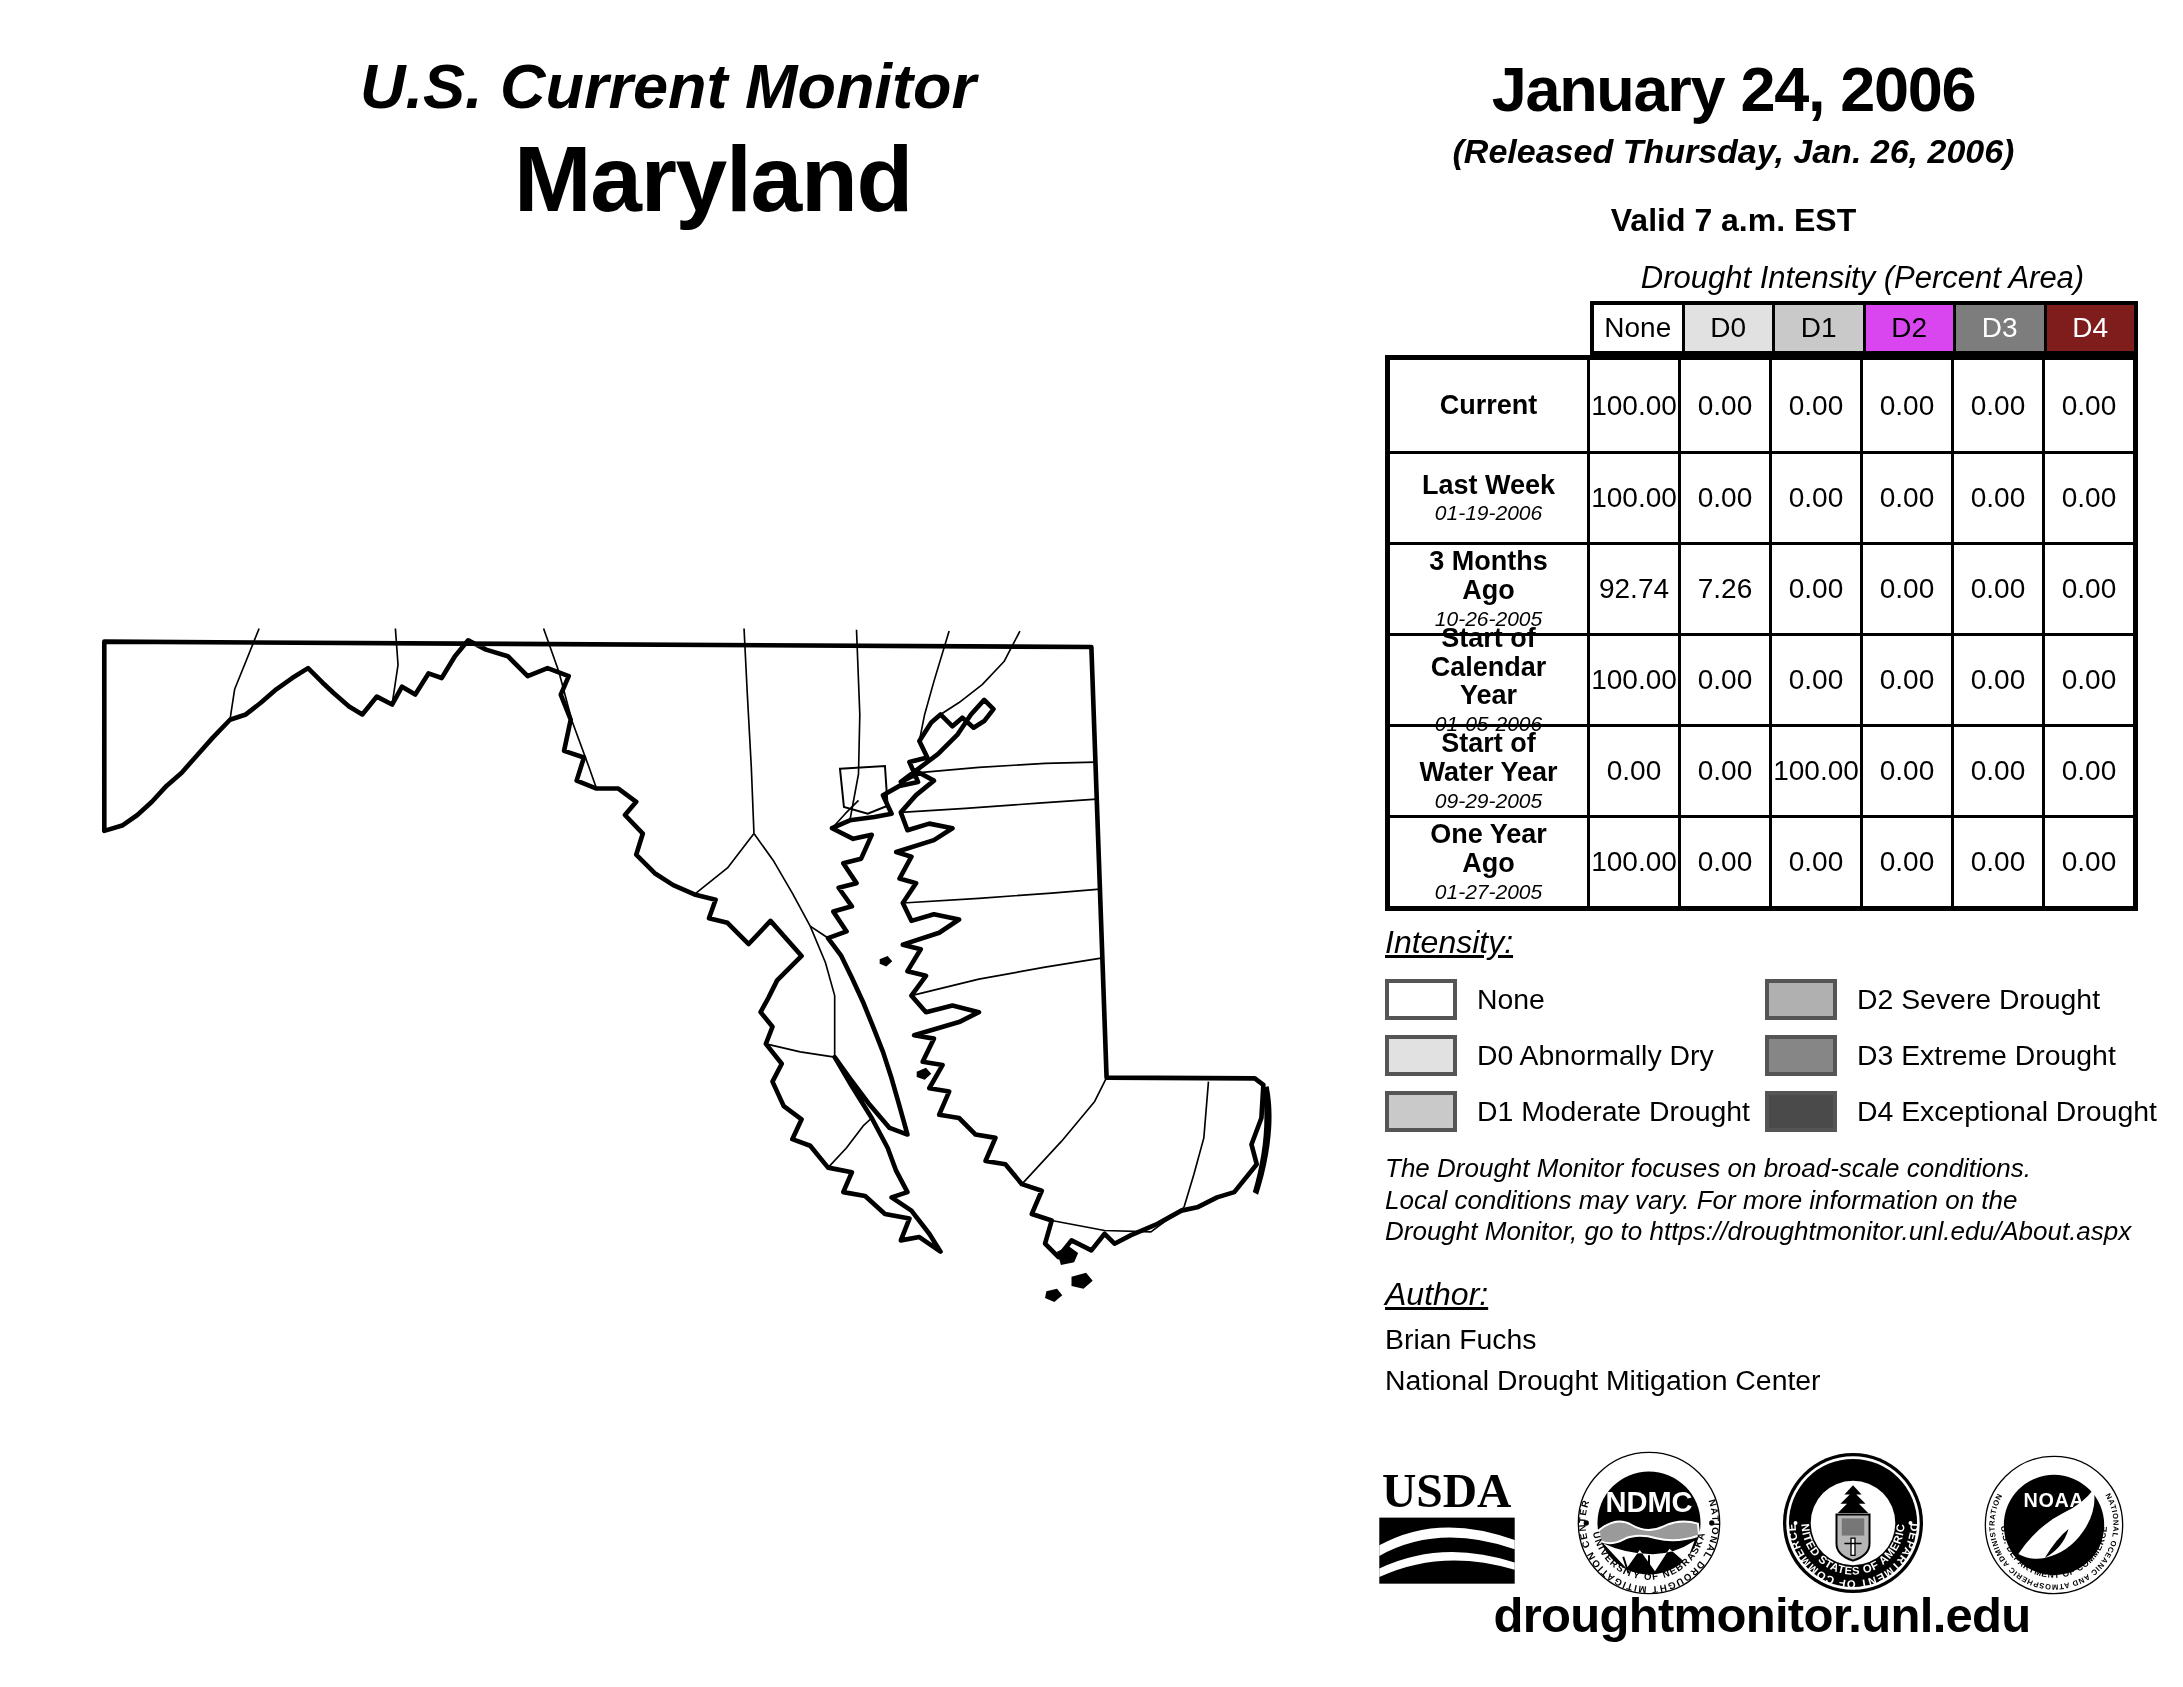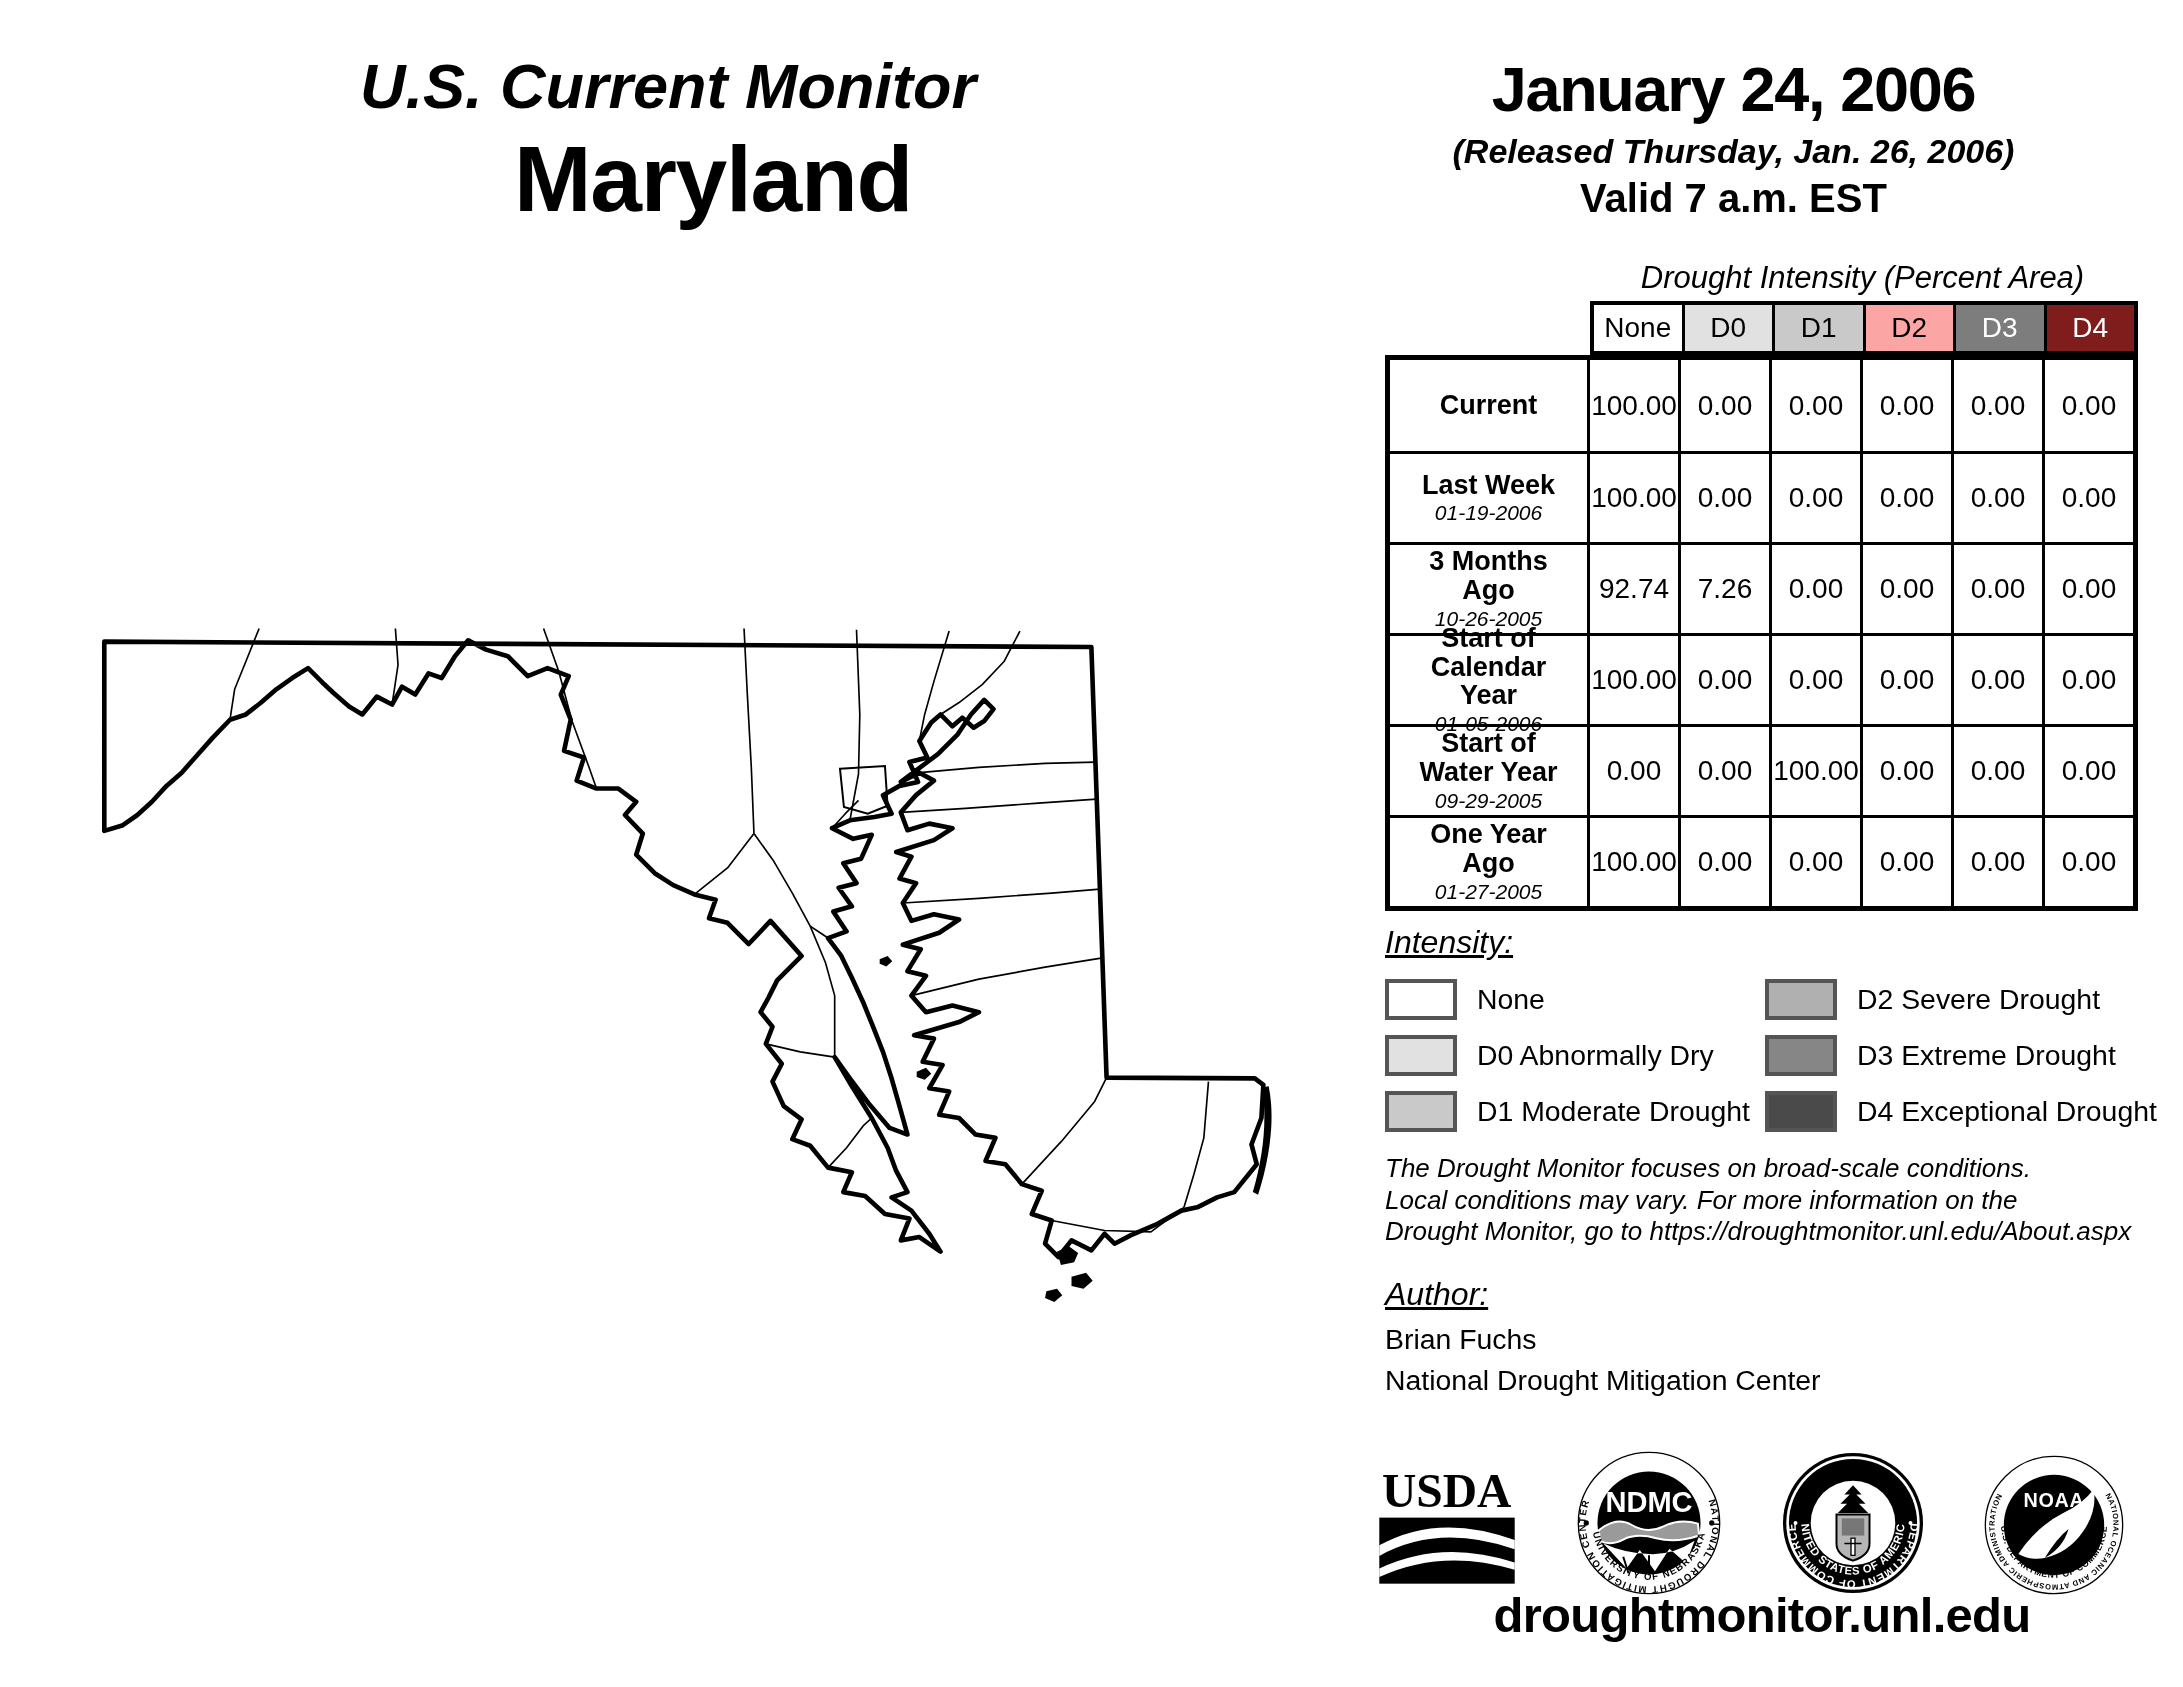--- a/index.html
+++ b/index.html
@@ -5,21 +5,21 @@
   html,body{margin:0;padding:0;background:#ffffff;}
   #canvas{position:relative;width:2183px;height:1687px;background:#ffffff;overflow:hidden;
           font-family:"Liberation Sans",sans-serif;color:#000;}
   .abs{position:absolute;}
   
   #main-title{left:0;top:50px;width:1336px;text-align:center;font-size:63px;font-weight:700;font-style:italic;}
   #state-title{left:0;top:126px;width:1336px;text-align:center;font-size:93px;font-weight:700;letter-spacing:-1.3px;padding-left:45px;}
   #date-block{left:1297px;top:53px;width:873px;text-align:center;}
   #map-date{font-size:63px;font-weight:700;letter-spacing:-1.3px;}
   #released{font-size:34px;font-weight:700;font-style:italic;margin-top:6.6px;}
-  #valid{font-size:40px;font-weight:700;margin-top:5px;}
+  #valid{font-size:32px;font-weight:700;margin-top:31px;}
   
   #table-title{left:1588px;top:260px;width:549px;text-align:center;font-size:31px;font-style:italic;}
   #drought-header{left:1590px;top:301px;width:548px;height:54px;display:flex;border:4px solid #000;box-sizing:border-box;}
   .th-cell{flex:1 1 0;display:flex;align-items:center;justify-content:center;font-size:28px;border-left:3.3px solid #000;}
   .th-cell:first-child{border-left:none;}
   #drought-body{left:1385px;top:355px;width:753px;border:5.3px solid #000;box-sizing:border-box;background:#fff;}
   .t-row{display:flex;height:91px;border-top:3.3px solid #000;box-sizing:border-box;}
   .t-row:first-child{border-top:none;}
   .t-label{width:200px;flex:0 0 200px;display:flex;flex-direction:column;align-items:center;justify-content:center;
            border-right:3.3px solid #000;box-sizing:border-box;padding:0 20px;}
@@ -56,21 +56,21 @@
     <div id="map-date">January 24, 2006</div>
     <div id="released">(Released Thursday, Jan. 26, 2006)</div>
     <div id="valid">Valid 7 a.m. EST</div>
   </div>
 
   <div class="abs" id="table-title">Drought Intensity (Percent Area)</div>
   <div class="abs" id="drought-header">
       <div class="th-cell" style="background: rgb(255, 255, 255); color: rgb(0, 0, 0);">None</div>
       <div class="th-cell" style="background: rgb(225, 225, 225); color: rgb(0, 0, 0);">D0</div>
       <div class="th-cell" style="background: rgb(201, 201, 201); color: rgb(0, 0, 0);">D1</div>
-      <div class="th-cell" style="background: #fca5a5; color: rgb(0, 0, 0);">D2</div>
+      <div class="th-cell" style="background: #d946ef; color: rgb(0, 0, 0);">D2</div>
       <div class="th-cell" style="background: rgb(125, 125, 125); color: rgb(255, 255, 255);">D3</div>
       <div class="th-cell" style="background: #7f1d1d; color: rgb(255, 255, 255);">D4</div>
     </div>
   <div class="abs" id="drought-body">
       <div class="t-row">
         <div class="t-label">
           <div class="lbl">Current</div>
         </div>
         <div class="t-val">100.00</div>
         <div class="t-val">0.00</div>

